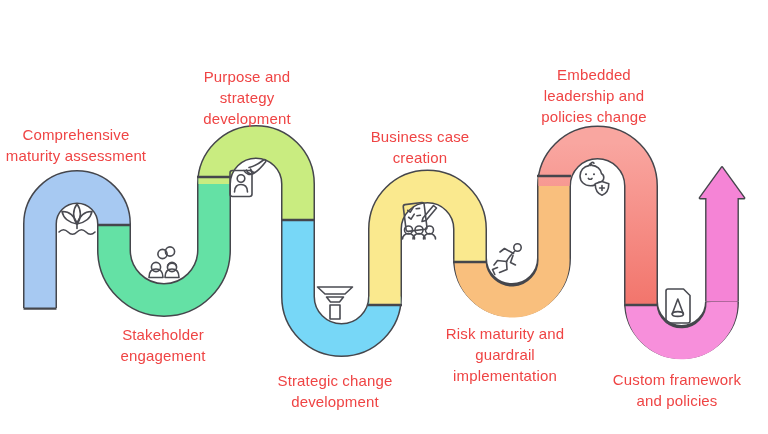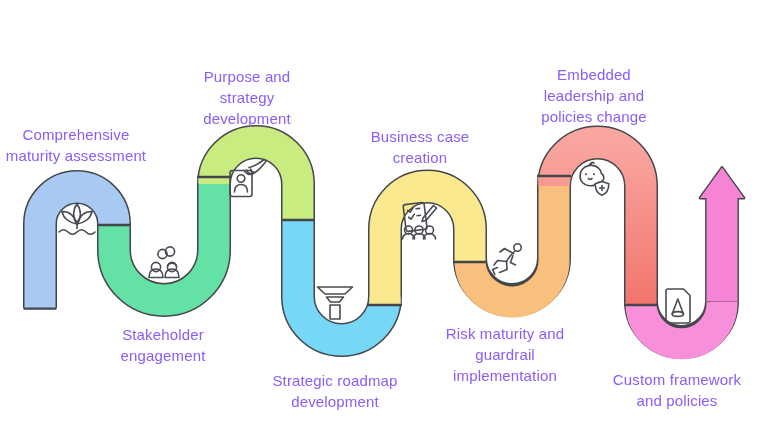--- a/index.html
+++ b/index.html
@@ -13,21 +13,21 @@
   }
   .snake-svg { position: absolute; left: 0; top: 0; }
   .step-label {
     position: absolute;
     width: 224px;
     transform: translateX(-50%);
     text-align: center;
     font-size: 15px;
     line-height: 21px;
     letter-spacing: 0.15px;
-    color: #8b5cf6;
+    color: #ef4444;
     white-space: pre-line;
     user-select: none;
   }
 </style>
 </head>
 <body>
 
 <div class="canvas">
 
   <svg class="snake-svg" width="768" height="434" viewBox="0 0 768 434">
@@ -146,21 +146,21 @@
     </g>
   </svg>
 
   <div class="step-label" style="left:76px;  top:124px;">Comprehensive
 maturity assessment</div>
   <div class="step-label" style="left:163px; top:324px;">Stakeholder
 engagement</div>
   <div class="step-label" style="left:247px; top:66px;">Purpose and
 strategy
 development</div>
-  <div class="step-label" style="left:335px; top:370px;">Strategic roadmap
+  <div class="step-label" style="left:335px; top:370px;">Strategic change
 development</div>
   <div class="step-label" style="left:420px; top:126px;">Business case
 creation</div>
   <div class="step-label" style="left:505px; top:323px;">Risk maturity and
 guardrail
 implementation</div>
   <div class="step-label" style="left:594px; top:64px;">Embedded
 leadership and
 policies change</div>
   <div class="step-label" style="left:677px; top:369px;">Custom framework

